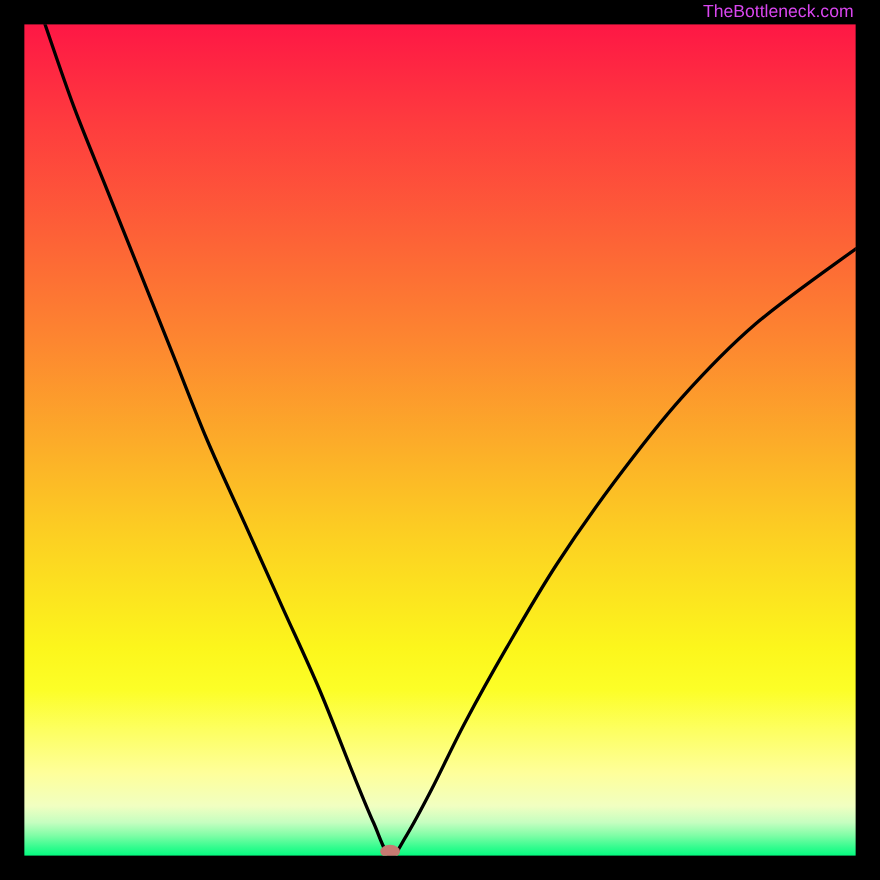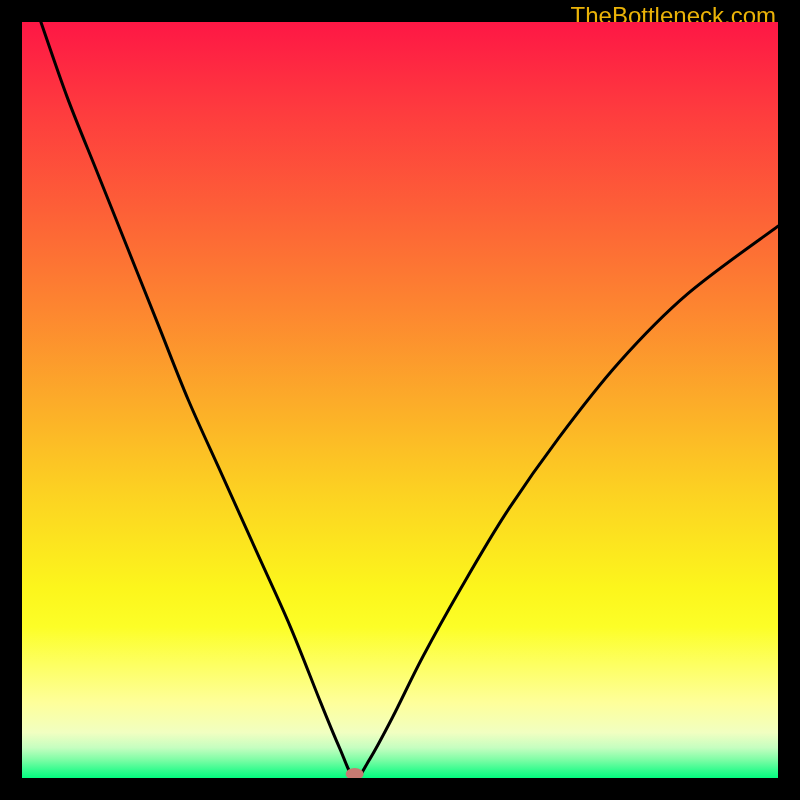--- a/index.html
+++ b/index.html
@@ -18,22 +18,22 @@
     left: 22px;
     top: 22px;
     width: 756px;
     height: 756px;
   }
   .watermark {
     position: absolute;
     top: 2px;
     right: 24px;
     font-family: Arial, Helvetica, sans-serif;
-    font-size: 24px;
-    color: #eab308;
+    font-size: 16px;
+    color: #d946ef;
     font-weight: 500;
   }
   svg {
     display: block;
   }
 </style>
 </head>
 <body>
 
 <div class="chart-container">

